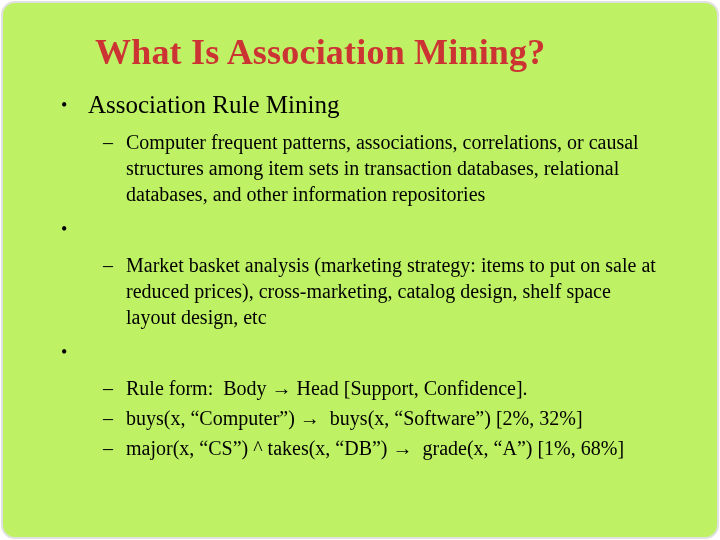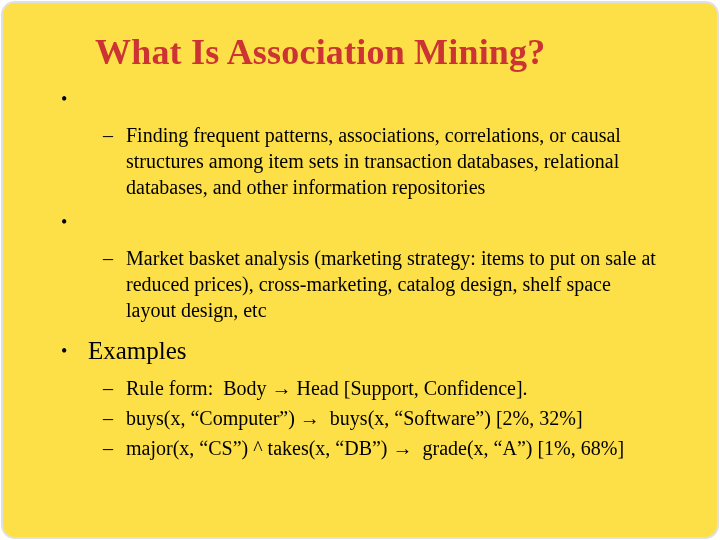--- a/index.html
+++ b/index.html
@@ -14,21 +14,21 @@
     font-family: "Liberation Serif", serif;
     color: #000;
   }
   .slide {
     box-sizing: border-box;
     width: 718px;
     height: 538px;
     margin: 1px;
     border: 2px solid #e0e0e0;
     border-radius: 14px;
-    background: #fde047;
+    background: #bef264;
     padding: 18px 56px 0 40px;
   }
   .title {
     font-size: 36px;
     font-weight: bold;
     color: #cc3333;
     margin: 10px 0 18px 52px;
     letter-spacing: 0.2px;
   }
   .l1 {
@@ -65,37 +65,37 @@
 </style>
 </head>
 <body>
 
 <div class="slide">
 
   <h1 class="title" style="color: rgb(204, 51, 51);">What Is Association Mining?</h1>
 
   <div class="l1">
     <span class="m1">•</span>
+    <span class="t1">Association Rule Mining</span>
   </div>
   <div class="l2">
     <span class="m2">–</span>
-    <span class="t2">Finding frequent patterns, associations, correlations, or causal structures among item sets in transaction databases, relational databases, and other information repositories</span>
+    <span class="t2">Computer frequent patterns, associations, correlations, or causal structures among item sets in transaction databases, relational databases, and other information repositories</span>
   </div>
 
   <div class="l1">
     <span class="m1">•</span>
   </div>
   <div class="l2">
     <span class="m2">–</span>
     <span class="t2">Market basket analysis (marketing strategy: items to put on sale at reduced prices), cross-marketing, catalog design, shelf space layout design, etc</span>
   </div>
 
   <div class="l1">
     <span class="m1">•</span>
-    <span class="t1">Examples</span>
   </div>
   <div class="examples">
     <div class="l2">
       <span class="m2">–</span>
       <span class="t2">Rule form:  Body → Head [Support, Confidence].</span>
     </div>
     <div class="l2">
       <span class="m2">–</span>
       <span class="t2">buys(x, “Computer”) →  buys(x, “Software”) [2%, 32%]</span>
     </div>

